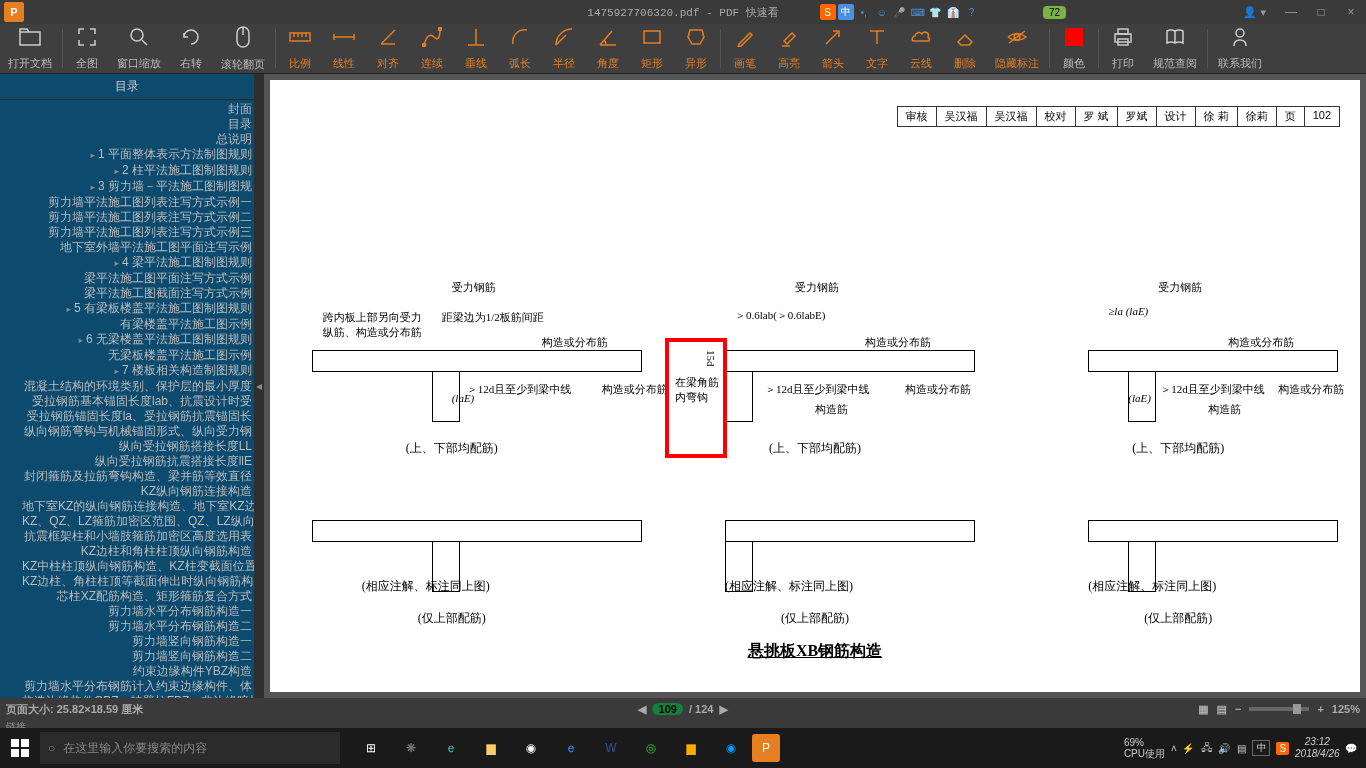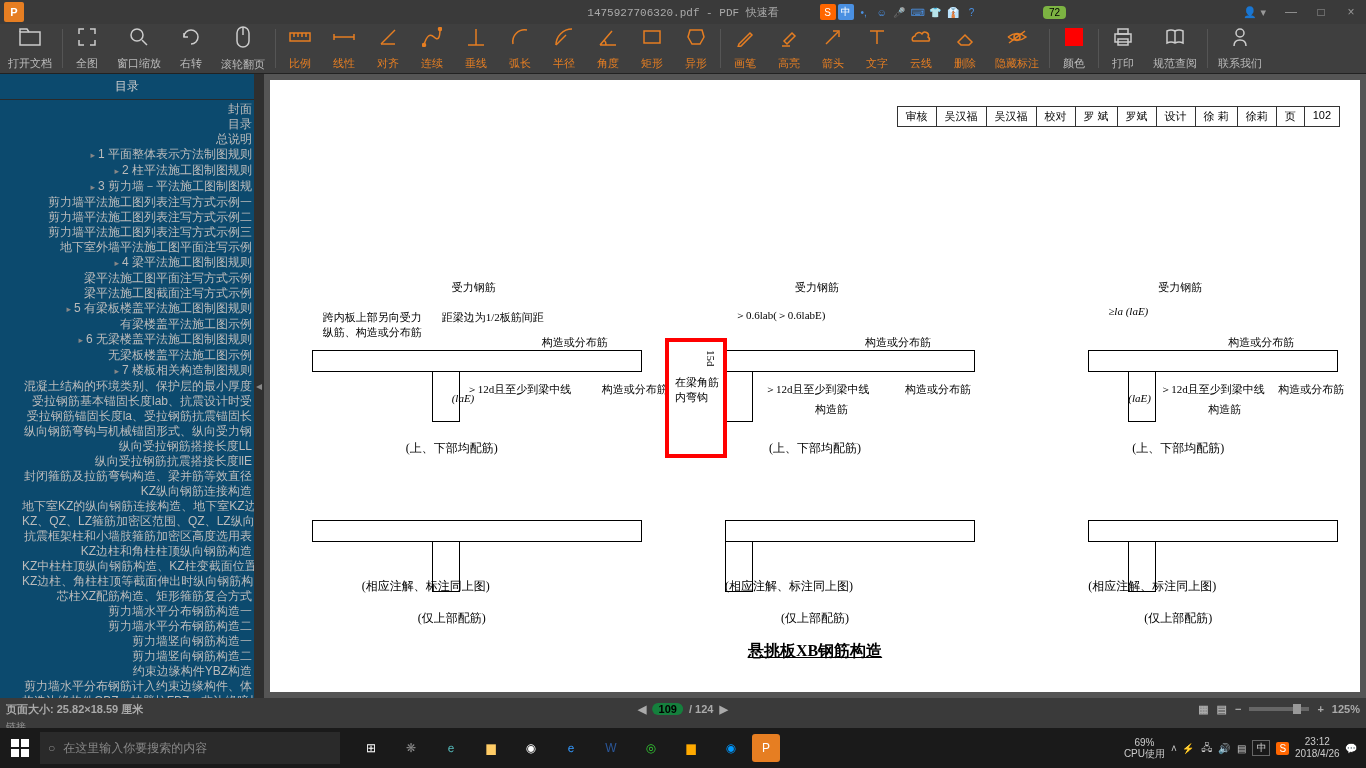--- a/index.html
+++ b/index.html
@@ -60,22 +60,22 @@
 .statusbar .right { display: flex; align-items: center; gap: 8px; }
 .zoom-slider { width: 60px; height: 4px; background: #666; position: relative; }
 .zoom-slider::after { content: ""; position: absolute; right: 8px; top: -3px; width: 8px; height: 10px; background: #999; }
 
 .taskbar { height: 40px; background: #1a1a1a; display: flex; align-items: center; color: #fff; position: relative; }
 .taskbar .start { width: 40px; height: 40px; display: flex; align-items: center; justify-content: center; }
 .taskbar .search { display: flex; align-items: center; background: #2a2a2a; height: 32px; width: 300px; padding: 0 8px; color: #888; gap: 8px; }
 .taskbar .tray-icons { display: flex; gap: 2px; margin-left: 12px; }
 .taskbar .tray-icons div { width: 38px; height: 40px; display: flex; align-items: center; justify-content: center; }
 .taskbar .sys { position: absolute; right: 0; display: flex; align-items: center; gap: 6px; font-size: 10px; color: #ccc; padding-right: 8px; }
-.taskbar .clock { text-align: center; line-height: 12px; }
-.taskbar .cpu { text-align: center; line-height: 11px; }
+.taskbar .clock { text-align: center; line-height: 12px; font-style: italic; }
+.taskbar .cpu { text-align: left; line-height: 11px; }
 </style>
 </head>
 <body>
 
 <div class="titlebar">
   <div class="logo">P</div>
   <div class="title">1475927706320.pdf - PDF 快速看</div>
   <div class="input-icons">
     <span style="background:#f60;color:#fff;border-radius:2px">S</span>
     <span style="background:#4a90e2;color:#fff;border-radius:2px">中</span>

